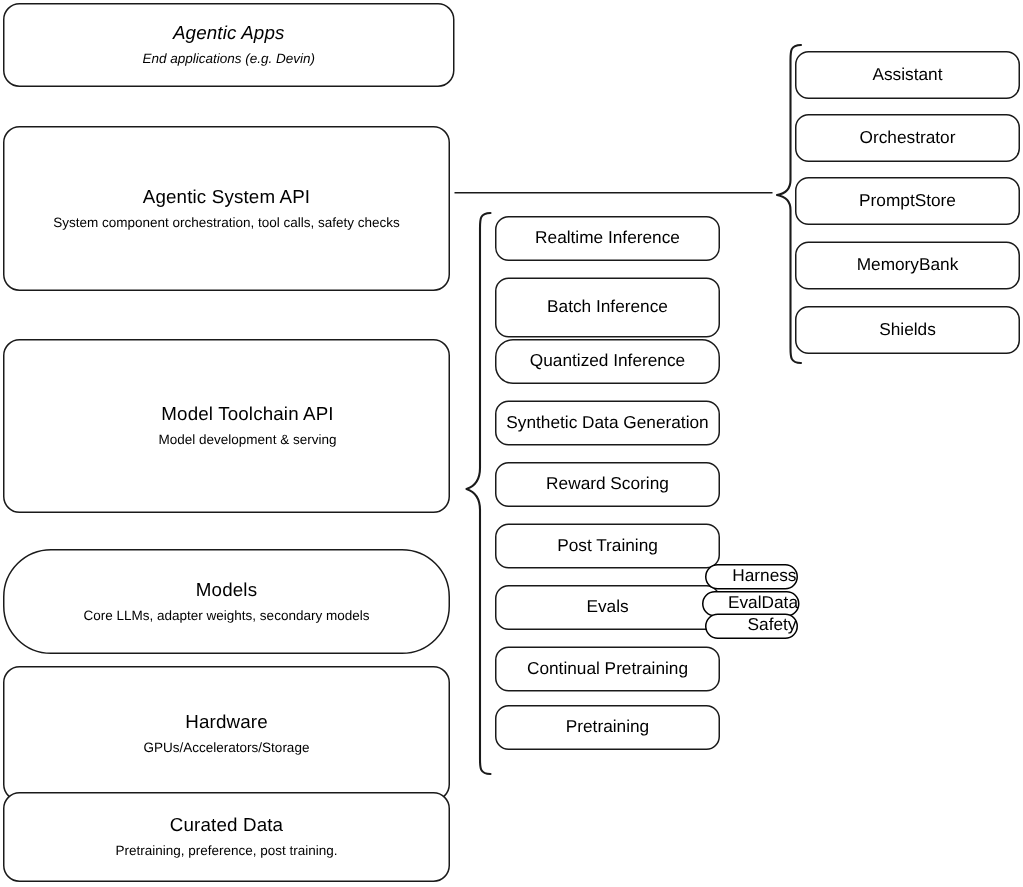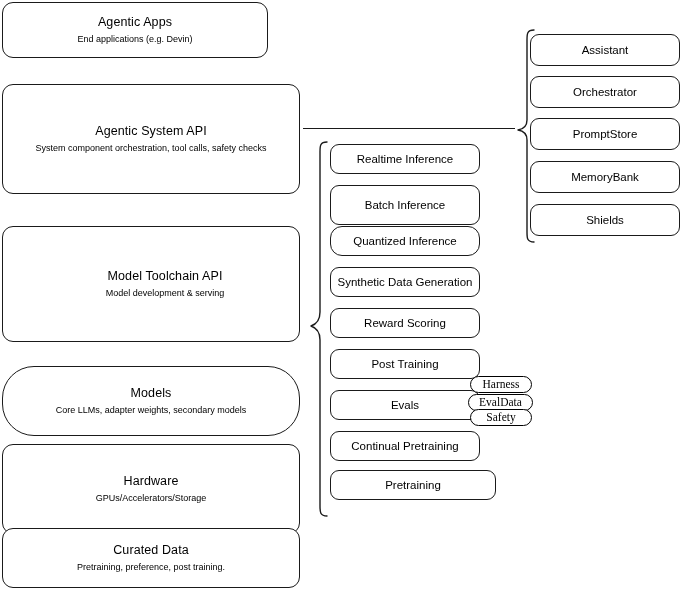--- a/index.html
+++ b/index.html
@@ -64,26 +64,25 @@
 
   
   .pill {
     position: absolute;
     box-sizing: border-box;
     border: 1.4px solid #000;
     border-radius: 999px;
     background: #ffffff;
     display: flex;
     align-items: center;
-    justify-content: center;
+    justify-content: flex-end;
     font-size: 11.5px;
     line-height: 13px;
     color: #000;
     z-index: 6;
-    font-family: Liberation Serif, serif;
   }
 
   
   .connector {
     position: absolute;
     background: #1a1a1a;
     height: 1.3px;
     z-index: 2;
   }
 
@@ -99,21 +98,21 @@
     stroke-width: 1.4;
     stroke-linecap: round;
     stroke-linejoin: round;
   }
 </style>
 </head>
 <body>
 
 <div id="canvas">
 
-  <div class="box layer-box" style="left:2px; top:2px; width:266px; height:56px;">
+  <div class="box layer-box" style="left:2px; top:2px; width:301px; height:56px;font-style:italic;">
     <div class="layer-title">Agentic Apps</div>
     <div class="layer-sub">End applications (e.g. Devin)</div>
   </div>
 
   <div class="box layer-box" style="left:2px; top:84px; width:298px; height:110px;">
     <div class="layer-title">Agentic System API</div>
     <div class="layer-sub">System component orchestration, tool calls, safety checks</div>
   </div>
 
   <div class="box layer-box" style="left:2px; top:226px; width:298px; height:116px;padding-left:28px;">
@@ -161,21 +160,21 @@
   </div>
   <div class="box item-box" style="left:330px; top:349px; width:150px; height:30px;">
     <div class="item-label">Post Training</div>
   </div>
   <div class="box item-box" style="left:330px; top:390px; width:150px; height:30px;">
     <div class="item-label">Evals</div>
   </div>
   <div class="box item-box" style="left:330px; top:431px; width:150px; height:30px;">
     <div class="item-label">Continual Pretraining</div>
   </div>
-  <div class="box item-box" style="left:330px; top:470px; width:166px; height:30px;text-align:center;">
+  <div class="box item-box" style="left:330px; top:470px; width:150px; height:30px;text-align:center;">
     <div class="item-label">Pretraining</div>
   </div>
 
   <div class="pill" style="left:470px; top:376px; width:62px; height:17px;">
     <span>Harness</span>
   </div>
   <div class="pill" style="left:468px; top:394px; width:65px; height:17px;">
     <span>EvalData</span>
   </div>
   <div class="pill" style="left:470px; top:409px; width:62px; height:17px;">

